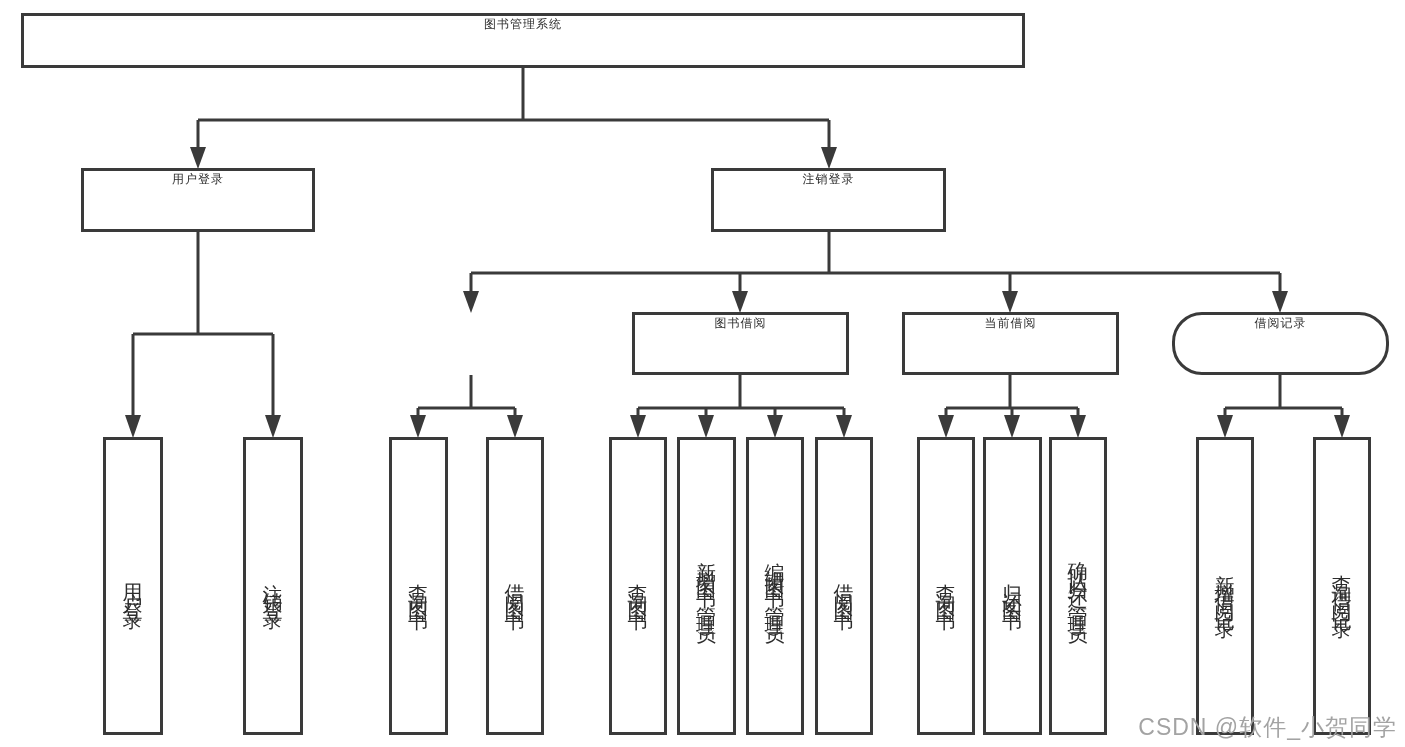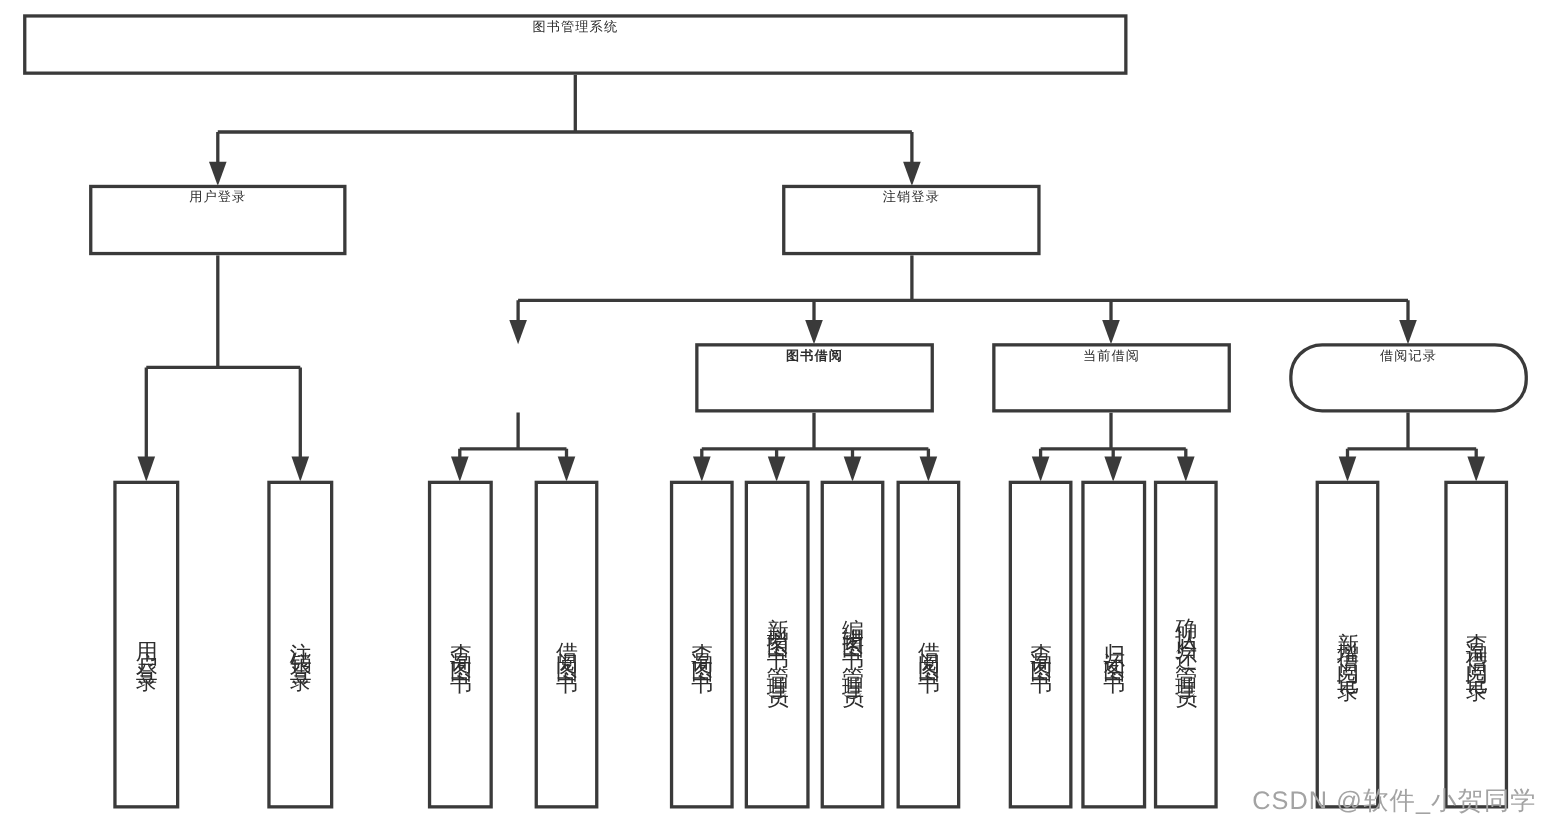--- a/index.html
+++ b/index.html
@@ -106,21 +106,21 @@
     <span>图书管理系统</span>
   </div>
 
   <div class="hbox" style="left:81px; top:168px; width:234px; height:64px;">
     <span>用户登录</span>
   </div>
   <div class="hbox" style="left:711px; top:168px; width:235px; height:64px;">
     <span>注销登录</span>
   </div>
 
-  <div class="hbox" style="left:632px; top:312px; width:217px; height:63px;font-weight:bold;">
+  <div class="hbox" style="left:632px; top:312px; width:217px; height:63px;">
     <span>图书借阅</span>
   </div>
   <div class="hbox" style="left:902px; top:312px; width:217px; height:63px;font-family:Liberation Mono, monospace;">
     <span>当前借阅</span>
   </div>
   <div class="hbox" style="left:1172px; top:312px; width:217px; height:63px;border-radius:30px;">
     <span>借阅记录</span>
   </div>
 
   <div class="vbox" style="left:103px; width:60px;">

